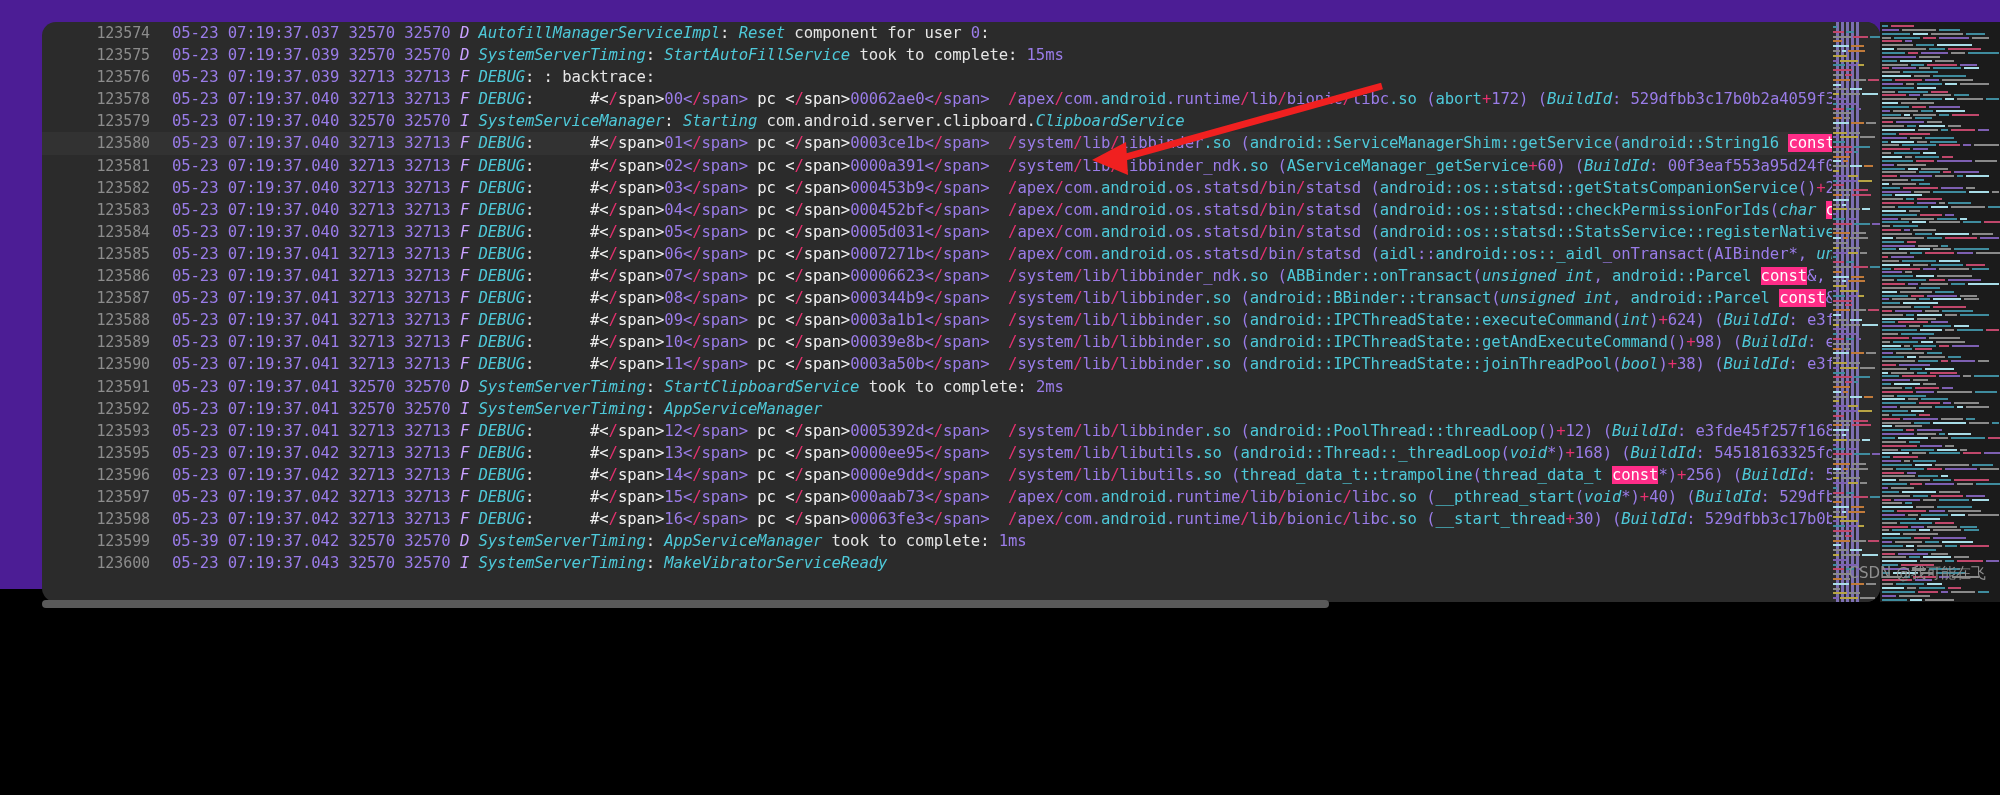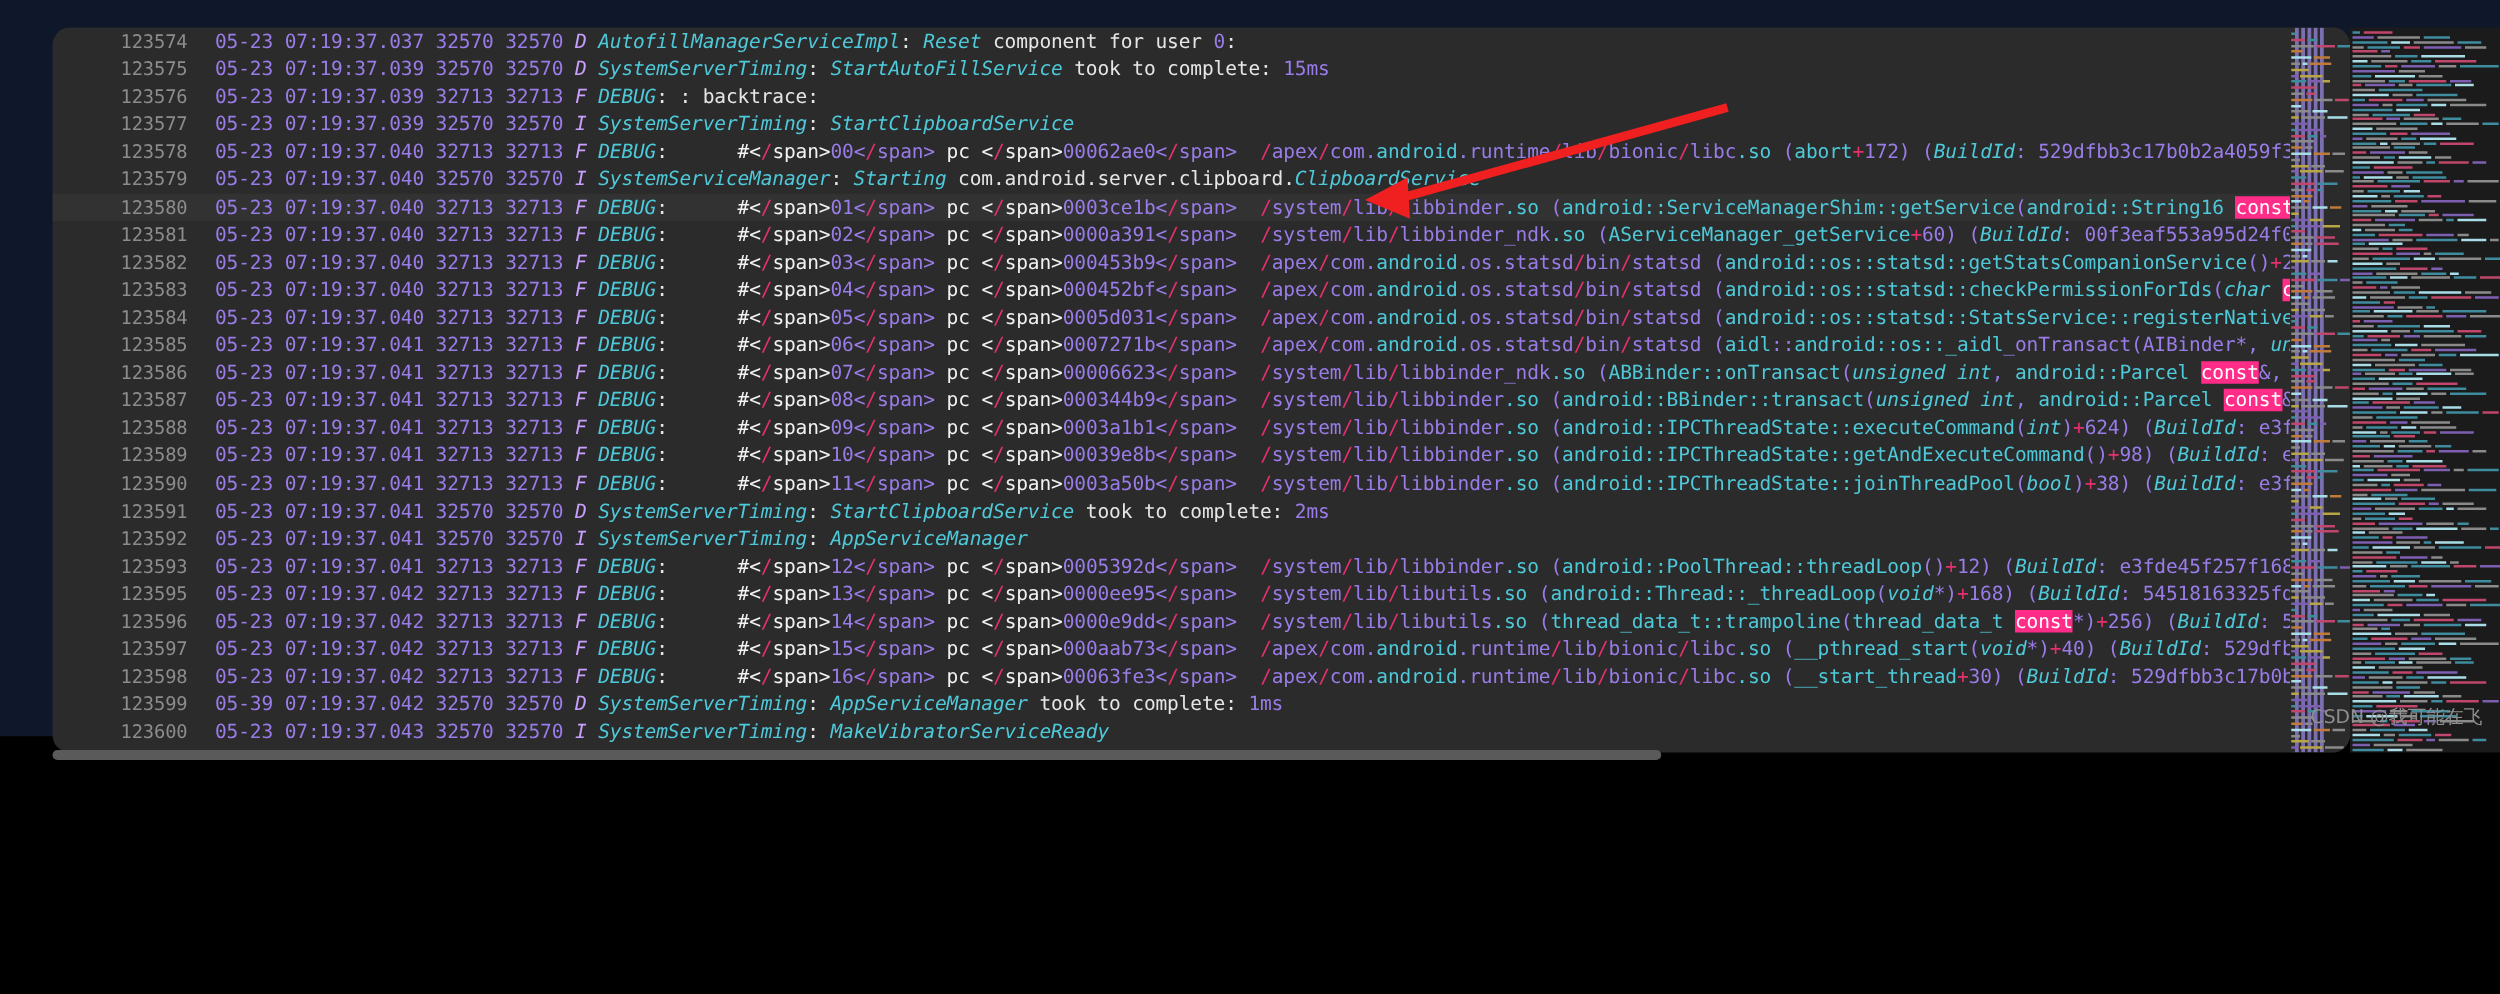--- a/index.html
+++ b/index.html
@@ -2,21 +2,21 @@
 <html><head>
 <meta charset="utf-8">
 <style>
   html,body{margin:0;padding:0;}
   body{
     width:2000px;height:795px;
     background:#000000;
     font-family:"DejaVu Sans Mono","Liberation Mono",monospace;
     overflow:hidden;
   }
-  #root{position:relative;width:2000px;height:589px;background:#0f172a;}
+  #root{position:relative;width:2000px;height:589px;background:#4c1d95;}
 
   
   .editor{
     position:absolute;
     left:42px;top:22px;
     width:1838px;height:580px;
     background:#2b2b2b;
     border-radius:14px;
     overflow:hidden;
   }
@@ -103,21 +103,20 @@
 </head>
 <body>
 
 <div id="root">
 
   <div class="editor">
     <div class="log-area" id="logArea">
         <div class="row"><span class="gut">123574</span><span class="pad"></span><span class="c-ts">05-23 07:19:37.037 32570 32570</span> <span class="c-lvl">D</span> <span class="c-tag">AutofillManagerServiceImpl</span><span class="c-msg">: </span><span class="c-msg"><span class="c-it">Reset</span> component for user <span class="c-ts">0</span>:</span></div>
         <div class="row"><span class="gut">123575</span><span class="pad"></span><span class="c-ts">05-23 07:19:37.039 32570 32570</span> <span class="c-lvl">D</span> <span class="c-tag">SystemServerTiming</span><span class="c-msg">: </span><span class="c-msg"><span class="c-it">StartAutoFillService</span> took to complete: <span class="c-ts">15ms</span></span></div>
         <div class="row"><span class="gut">123576</span><span class="pad"></span><span class="c-ts">05-23 07:19:37.039 32713 32713</span> <span class="c-lvl">F</span> <span class="c-tag">DEBUG</span><span class="c-msg">: </span><span class="c-msg">: backtrace:</span></div>
-        <div class="row"><span class="gut">123577</span><span class="pad"></span><span class="c-ts">05-23 07:19:37.039 32570 32570</span> <span class="c-lvl">I</span> <span class="c-tag">SystemServerTiming</span><span class="c-msg">: </span><span class="c-msg"><span class="c-it">StartClipboardService</span></span></div>
         <div class="row"><span class="gut">123578</span><span class="pad"></span><span class="c-ts">05-23 07:19:37.040 32713 32713</span> <span class="c-lvl">F</span> <span class="c-tag">DEBUG</span><span class="c-msg">:      <span class="c-white">#&lt;<span class="c-slash">/</span>span&gt;<span class="c-num">00&lt;<span class="c-slash">/</span>span&gt; <span class="c-white">pc &lt;<span class="c-slash">/</span>span&gt;<span class="c-num">00062ae0&lt;<span class="c-slash">/</span>span&gt;  <span class="c-slash">/</span>apex<span class="c-slash">/</span>com.<span class="c-fn">android</span>.runtime<span class="c-slash">/</span>lib<span class="c-slash">/</span>bionic<span class="c-slash">/</span>libc<span class="c-fn">.so</span> (<span class="c-fn">abort</span><span class="c-slash">+</span><span class="c-ts">172</span>) (<span class="c-kw">BuildId</span>: 529dfbb3c17b0b2a4059f3184d9d30b2)</span></span></span></span></span></div>
         <div class="row"><span class="gut">123579</span><span class="pad"></span><span class="c-ts">05-23 07:19:37.040 32570 32570</span> <span class="c-lvl">I</span> <span class="c-tag">SystemServiceManager</span><span class="c-msg">: </span><span class="c-msg"><span class="c-it">Starting</span> com.android.server.clipboard.<span class="c-it">ClipboardService</span></span></div>
         <div class="row cur-line"><span class="gut">123580</span><span class="pad"></span><span class="c-ts">05-23 07:19:37.040 32713 32713</span> <span class="c-lvl">F</span> <span class="c-tag">DEBUG</span><span class="c-msg">:      <span class="c-white">#&lt;<span class="c-slash">/</span>span&gt;<span class="c-num">01&lt;<span class="c-slash">/</span>span&gt; <span class="c-white">pc &lt;<span class="c-slash">/</span>span&gt;<span class="c-num">0003ce1b&lt;<span class="c-slash">/</span>span&gt;  <span class="c-slash">/</span>system<span class="c-slash">/</span>lib<span class="c-slash">/</span>libbinder<span class="c-fn">.so</span> (<span class="c-fn">android</span><span class="c-fn">::ServiceManagerShim</span><span class="c-fn">::getService</span>(<span class="c-fn">android</span><span class="c-fn">::String16</span> <span class="hl">const</span>&amp;) ) (: e3f</span></span></span></span></span></div>
         <div class="row"><span class="gut">123581</span><span class="pad"></span><span class="c-ts">05-23 07:19:37.040 32713 32713</span> <span class="c-lvl">F</span> <span class="c-tag">DEBUG</span><span class="c-msg">:      <span class="c-white">#&lt;<span class="c-slash">/</span>span&gt;<span class="c-num">02&lt;<span class="c-slash">/</span>span&gt; <span class="c-white">pc &lt;<span class="c-slash">/</span>span&gt;<span class="c-num">0000a391&lt;<span class="c-slash">/</span>span&gt;  <span class="c-slash">/</span>system<span class="c-slash">/</span>lib<span class="c-slash">/</span>libbinder_ndk<span class="c-fn">.so</span> (<span class="c-fn">AServiceManager_getService</span><span class="c-slash">+</span><span class="c-ts">60</span>) (<span class="c-kw">BuildId</span>: 00f3eaf553a95d24f07632f6e8829f43)</span></span></span></span></span></div>
         <div class="row"><span class="gut">123582</span><span class="pad"></span><span class="c-ts">05-23 07:19:37.040 32713 32713</span> <span class="c-lvl">F</span> <span class="c-tag">DEBUG</span><span class="c-msg">:      <span class="c-white">#&lt;<span class="c-slash">/</span>span&gt;<span class="c-num">03&lt;<span class="c-slash">/</span>span&gt; <span class="c-white">pc &lt;<span class="c-slash">/</span>span&gt;<span class="c-num">000453b9&lt;<span class="c-slash">/</span>span&gt;  <span class="c-slash">/</span>apex<span class="c-slash">/</span>com.<span class="c-fn">android</span>.os.statsd<span class="c-slash">/</span>bin<span class="c-slash">/</span>statsd (<span class="c-fn">android</span><span class="c-fn">::os</span><span class="c-fn">::statsd</span><span class="c-fn">::getStatsCompanionService</span>()<span class="c-slash">+</span><span class="c-ts">20</span>) (: 0a03b36bf1e172</span></span></span></span></span></div>
         <div class="row"><span class="gut">123583</span><span class="pad"></span><span class="c-ts">05-23 07:19:37.040 32713 32713</span> <span class="c-lvl">F</span> <span class="c-tag">DEBUG</span><span class="c-msg">:      <span class="c-white">#&lt;<span class="c-slash">/</span>span&gt;<span class="c-num">04&lt;<span class="c-slash">/</span>span&gt; <span class="c-white">pc &lt;<span class="c-slash">/</span>span&gt;<span class="c-num">000452bf&lt;<span class="c-slash">/</span>span&gt;  <span class="c-slash">/</span>apex<span class="c-slash">/</span>com.<span class="c-fn">android</span>.os.statsd<span class="c-slash">/</span>bin<span class="c-slash">/</span>statsd (<span class="c-fn">android</span><span class="c-fn">::os</span><span class="c-fn">::statsd</span><span class="c-fn">::checkPermissionForIds</span>(<span class="c-kw">char</span> <span class="hl">const</span>*, ,  )</span></span></span></span></span></div>
         <div class="row"><span class="gut">123584</span><span class="pad"></span><span class="c-ts">05-23 07:19:37.040 32713 32713</span> <span class="c-lvl">F</span> <span class="c-tag">DEBUG</span><span class="c-msg">:      <span class="c-white">#&lt;<span class="c-slash">/</span>span&gt;<span class="c-num">05&lt;<span class="c-slash">/</span>span&gt; <span class="c-white">pc &lt;<span class="c-slash">/</span>span&gt;<span class="c-num">0005d031&lt;<span class="c-slash">/</span>span&gt;  <span class="c-slash">/</span>apex<span class="c-slash">/</span>com.<span class="c-fn">android</span>.os.statsd<span class="c-slash">/</span>bin<span class="c-slash">/</span>statsd (<span class="c-fn">android</span><span class="c-fn">::os</span><span class="c-fn">::statsd</span><span class="c-fn">::StatsService</span><span class="c-fn">::registerNativePullAtomCallback</span>(, </span></span></span></span></span></div>
         <div class="row"><span class="gut">123585</span><span class="pad"></span><span class="c-ts">05-23 07:19:37.041 32713 32713</span> <span class="c-lvl">F</span> <span class="c-tag">DEBUG</span><span class="c-msg">:      <span class="c-white">#&lt;<span class="c-slash">/</span>span&gt;<span class="c-num">06&lt;<span class="c-slash">/</span>span&gt; <span class="c-white">pc &lt;<span class="c-slash">/</span>span&gt;<span class="c-num">0007271b&lt;<span class="c-slash">/</span>span&gt;  <span class="c-slash">/</span>apex<span class="c-slash">/</span>com.<span class="c-fn">android</span>.os.statsd<span class="c-slash">/</span>bin<span class="c-slash">/</span>statsd (<span class="c-fn">aidl</span>::<span class="c-fn">android</span><span class="c-fn">::os</span><span class="c-fn">::_</span><span class="c-fn">aidl</span>_onTransact(AIBinder*, <span class="c-kw">unsigned</span> , AParcel *,</span></span></span></span></span></div>
         <div class="row"><span class="gut">123586</span><span class="pad"></span><span class="c-ts">05-23 07:19:37.041 32713 32713</span> <span class="c-lvl">F</span> <span class="c-tag">DEBUG</span><span class="c-msg">:      <span class="c-white">#&lt;<span class="c-slash">/</span>span&gt;<span class="c-num">07&lt;<span class="c-slash">/</span>span&gt; <span class="c-white">pc &lt;<span class="c-slash">/</span>span&gt;<span class="c-num">00006623&lt;<span class="c-slash">/</span>span&gt;  <span class="c-slash">/</span>system<span class="c-slash">/</span>lib<span class="c-slash">/</span>libbinder_ndk<span class="c-fn">.so</span> (<span class="c-fn">ABBinder</span><span class="c-fn">::onTransact</span>(<span class="c-kw">unsigned</span> <span class="c-kw">int</span>, <span class="c-fn">android</span><span class="c-fn">::Parcel</span> <span class="hl">const</span>&amp;, *, </span></span></span></span></span></div>
         <div class="row"><span class="gut">123587</span><span class="pad"></span><span class="c-ts">05-23 07:19:37.041 32713 32713</span> <span class="c-lvl">F</span> <span class="c-tag">DEBUG</span><span class="c-msg">:      <span class="c-white">#&lt;<span class="c-slash">/</span>span&gt;<span class="c-num">08&lt;<span class="c-slash">/</span>span&gt; <span class="c-white">pc &lt;<span class="c-slash">/</span>span&gt;<span class="c-num">000344b9&lt;<span class="c-slash">/</span>span&gt;  <span class="c-slash">/</span>system<span class="c-slash">/</span>lib<span class="c-slash">/</span>libbinder<span class="c-fn">.so</span> (<span class="c-fn">android</span><span class="c-fn">::BBinder</span><span class="c-fn">::transact</span>(<span class="c-kw">unsigned</span> <span class="c-kw">int</span>, <span class="c-fn">android</span><span class="c-fn">::Parcel</span> <span class="hl">const</span>&amp;, *, unsigne</span></span></span></span></span></div>

